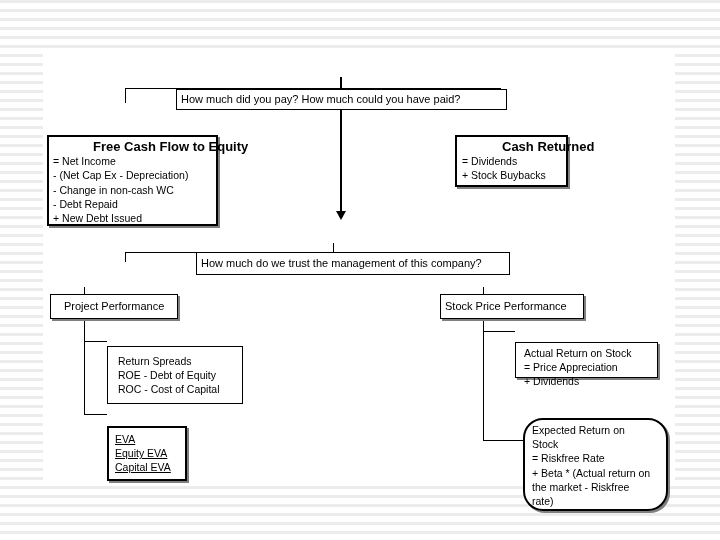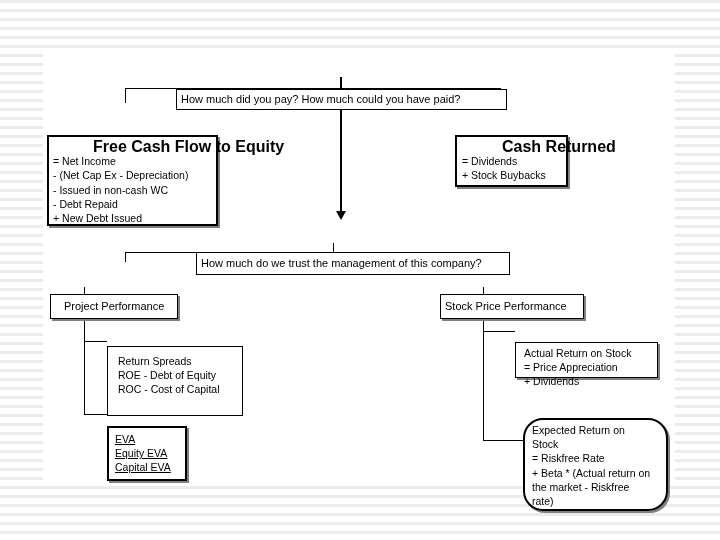--- a/index.html
+++ b/index.html
@@ -9,21 +9,21 @@
     font-family:"Liberation Sans", sans-serif; color:#000;
   }
   .canvas { position:absolute; left:43px; top:52px; width:632px; height:432px; background:#ffffff; }
   .box {
     position:absolute; background:#ffffff; border:1px solid #000;
     box-sizing:border-box; font-size:10.5px; line-height:14.2px;margin-top:32px;
   }
   .b2 { border-width:2px; }
   .shadow { box-shadow:2px 2px 0 #808080; }
   .q { font-size:11px; display:flex; align-items:center; padding-left:4px; }
-  .bt { font-weight:bold; font-size:16px;padding-left:40px; }
+  .bt { font-weight:bold; font-size:13px;padding-left:40px; }
   .ln { white-space:nowrap; }
   .wrapbox .ln { white-space:nowrap; }
   .hline, .vline { position:absolute; background:#000; }
   .hline { height:1px; }
   .vline { width:1px; }
   .stem { width:2px; }
   .arrowhead {
     position:absolute; width:0; height:0;
     border-left:5px solid transparent; border-right:5px solid transparent;
     border-top:9px solid #000;
@@ -55,21 +55,21 @@
   <div class="hline" style="left:483px;top:440px;width:40px;"></div>
 
   <div class="box q" style="left:176px;top:57px;width:331px;height:21px;">
     <span class="ln">How much did you pay? How much could you have paid?</span>
   </div>
 
   <div class="box b2 shadow" style="left:47px;top:103px;width:171px;height:91px;padding:3px 4px;">
     <div class="bt ln">Free Cash Flow to Equity</div>
     <div class="ln">= Net Income</div>
     <div class="ln">- (Net Cap Ex - Depreciation)</div>
-    <div class="ln">- Issued in non-cash WC</div>
+    <div class="ln">- Change in non-cash WC</div>
     <div class="ln">- Debt Repaid</div>
     <div class="ln">+ New Debt Issued</div>
   </div>
 
   <div class="box b2 shadow" style="left:455px;top:103px;width:113px;height:52px;padding:3px 5px;">
     <div class="bt ln">Cash Returned</div>
     <div class="ln">= Dividends</div>
     <div class="ln">+ Stock Buybacks</div>
   </div>
 
@@ -78,21 +78,21 @@
   </div>
 
   <div class="box shadow q" style="left:50px;top:262px;width:128px;height:25px;padding-left:13px;">
     <span class="ln">Project Performance</span>
   </div>
 
   <div class="box shadow q" style="left:440px;top:262px;width:144px;height:25px;">
     <span class="ln">Stock Price Performance</span>
   </div>
 
-  <div class="box" style="left:107px;top:314px;width:136px;height:70px;padding:7px 5px 0 10px;">
+  <div class="box" style="left:107px;top:314px;width:136px;height:58px;padding:7px 5px 0 10px;">
     <div class="ln">Return Spreads</div>
     <div class="ln">ROE - Debt of Equity</div>
     <div class="ln">ROC - Cost of Capital</div>
   </div>
 
   <div class="box b2 shadow" style="left:107px;top:394px;width:80px;height:55px;padding:4px 5px 0 6px;text-decoration:underline;">
     <div class="ln">EVA</div>
     <div class="ln">Equity EVA</div>
     <div class="ln">Capital EVA</div>
   </div>

